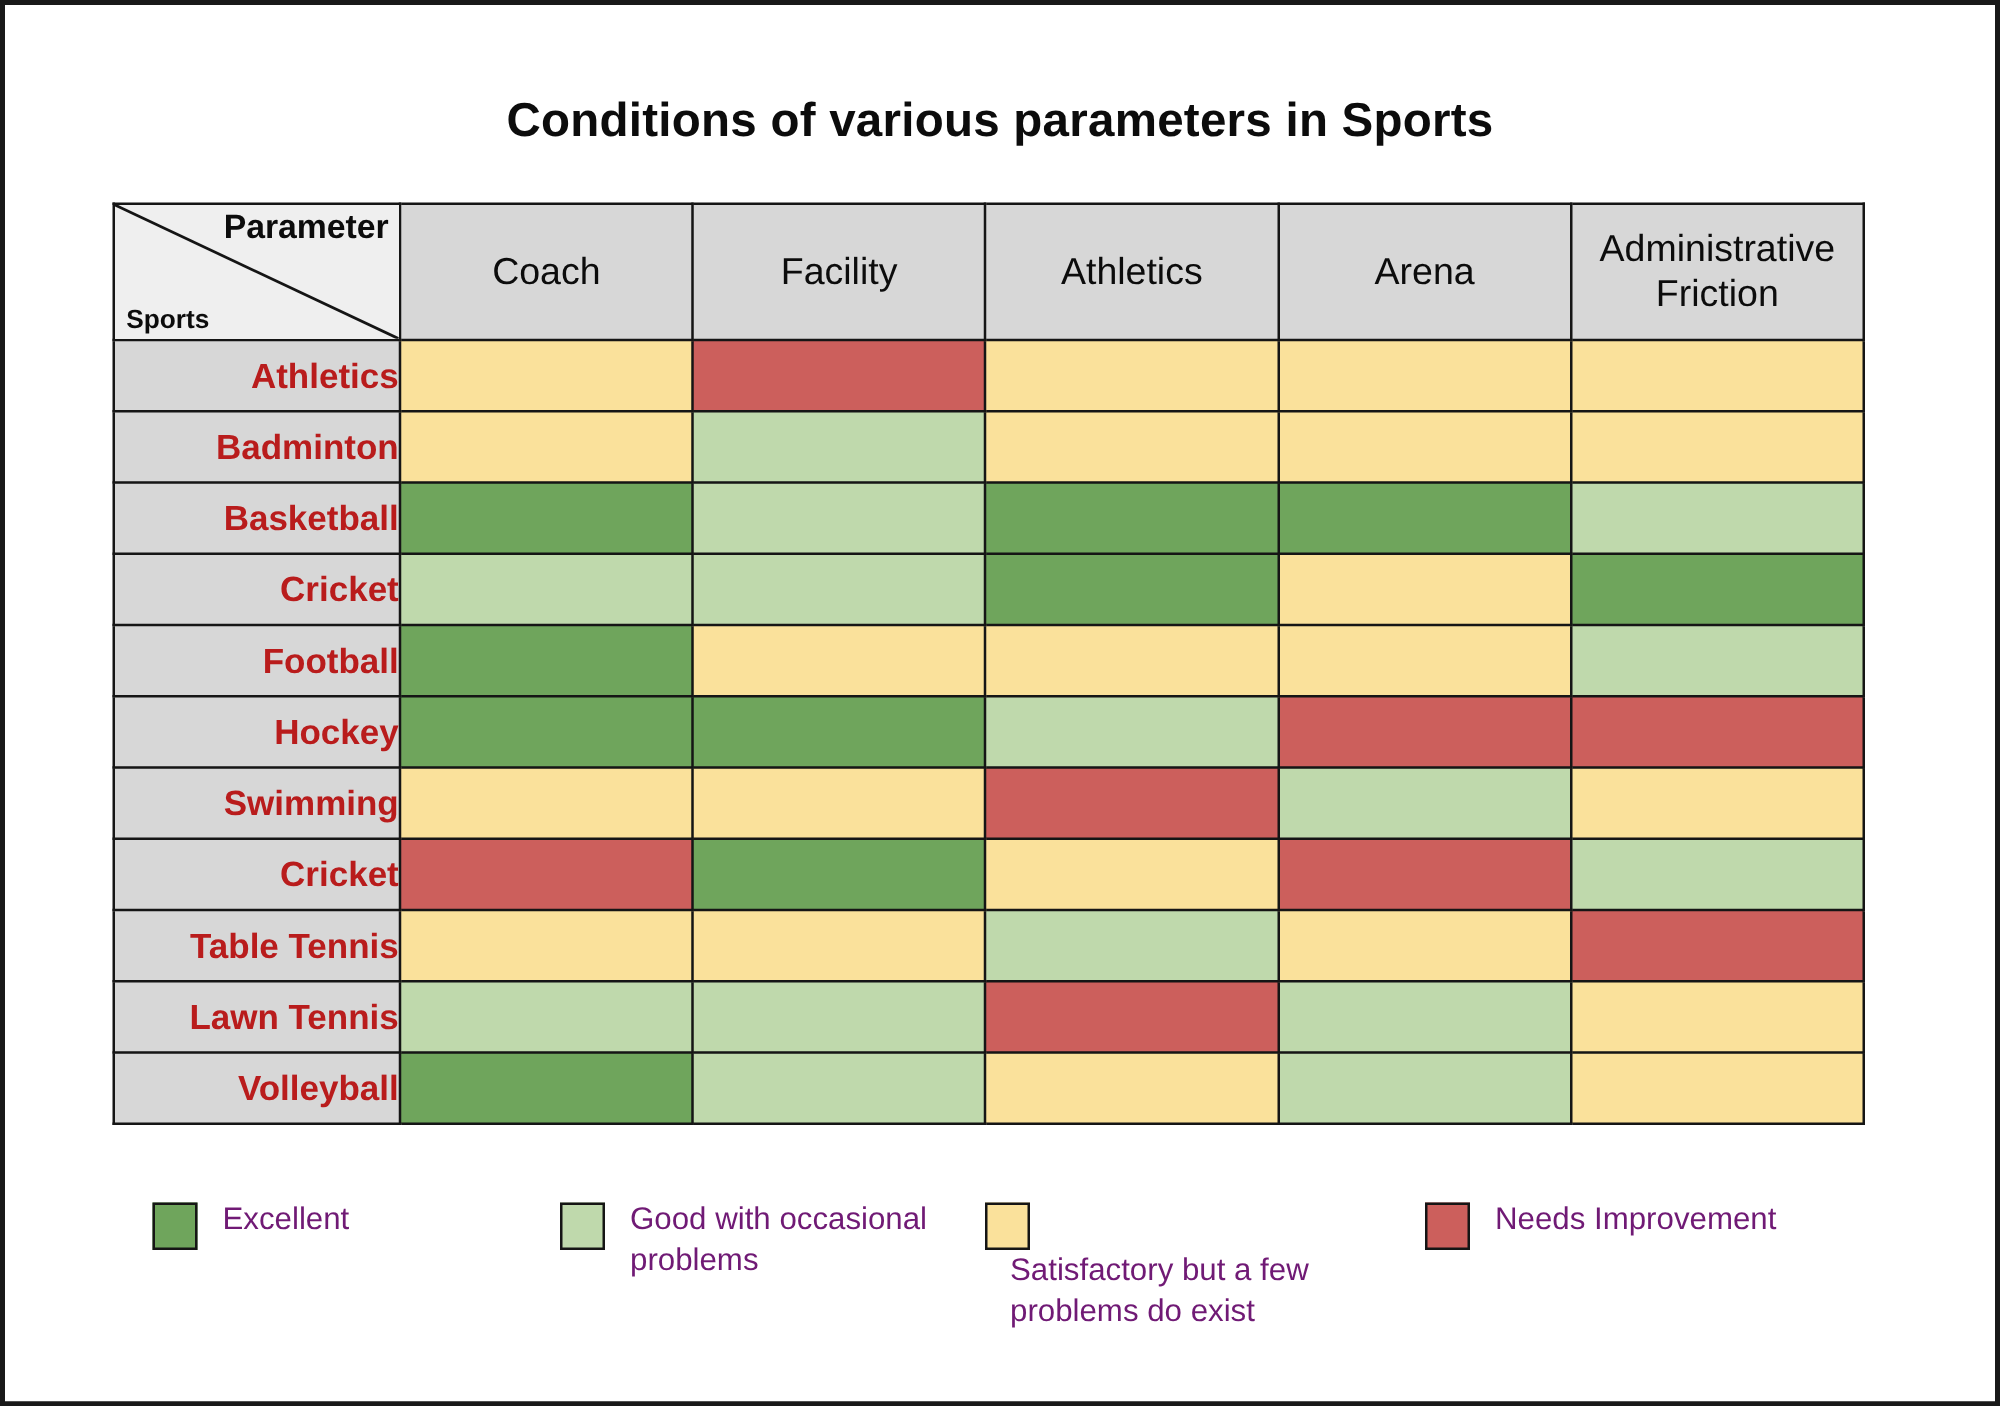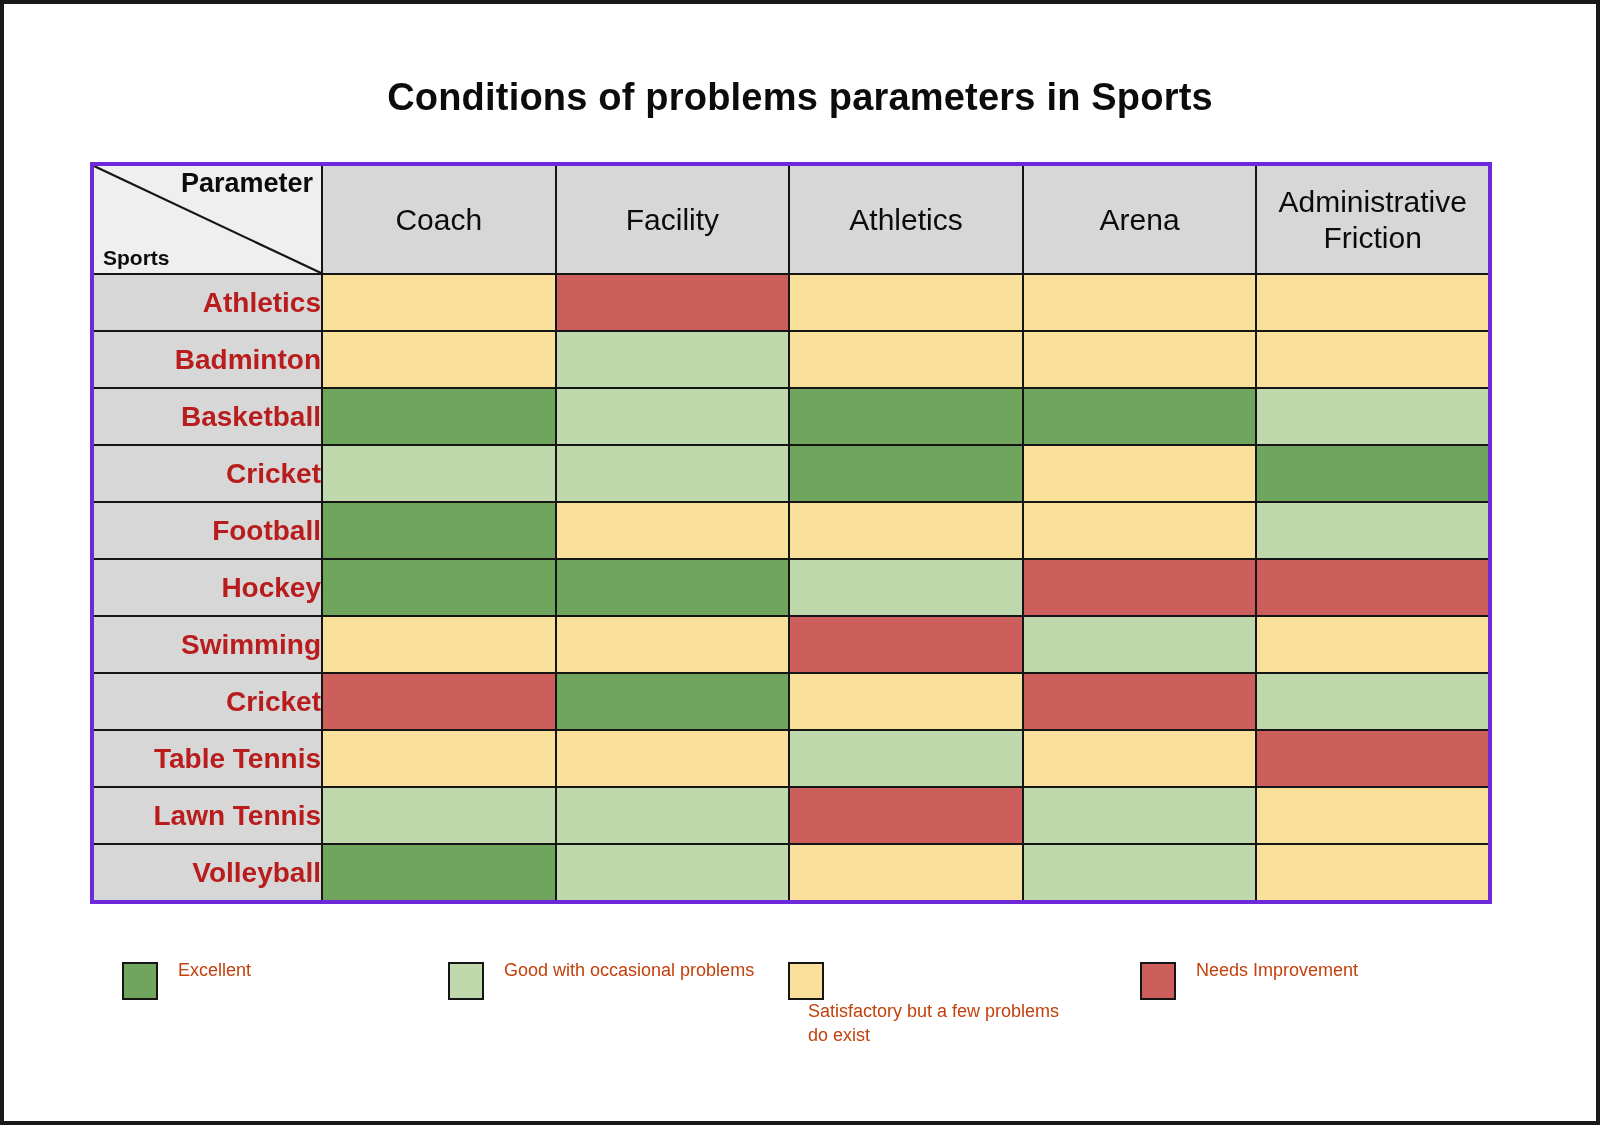--- a/index.html
+++ b/index.html
@@ -34,21 +34,21 @@
   }
 
   
   #matrix-table {
     position: absolute;
     left: 86px;
     top: 158px;
     width: 1402px;
     border-collapse: collapse;
     table-layout: fixed;
-    border: 4px solid #6d28d9;
+    border: 2px solid #6d28d9;
   }
   #matrix-table td, #matrix-table th {
     border: 2px solid #151515;
     padding: 0;
     margin: 0;
   }
 
   .corner-cell {
     width: 227px;
     height: 107px;
@@ -133,32 +133,32 @@
   .legend-swatch {
     width: 36px;
     height: 38px;
     border: 2px solid #151515;
     box-sizing: border-box;
     flex: 0 0 auto;
     margin-top: 3px;
   }
   .legend-label {
     margin-left: 20px;
-    font-size: 18px;
-    color: #c2410c;
+    font-size: 25px;
+    color: #701a75;
     line-height: 1.32;
     max-width: 270px;
   }
 </style>
 </head>
 <body>
 
 <div id="page">
 
-  <div id="chart-title">Conditions of problems parameters in Sports</div>
+  <div id="chart-title">Conditions of various parameters in Sports</div>
 
   <table id="matrix-table">
     <thead>
       <tr>
         <th class="corner-cell">
           <svg class="diag" viewBox="0 0 227 107" preserveAspectRatio="none">
             <line x1="0" y1="0" x2="227" y2="107" stroke="#151515" stroke-width="2.2" vector-effect="non-scaling-stroke"></line>
           </svg>
           <span class="corner-param">Parameter</span>
           <span class="corner-sports">Sports</span>

